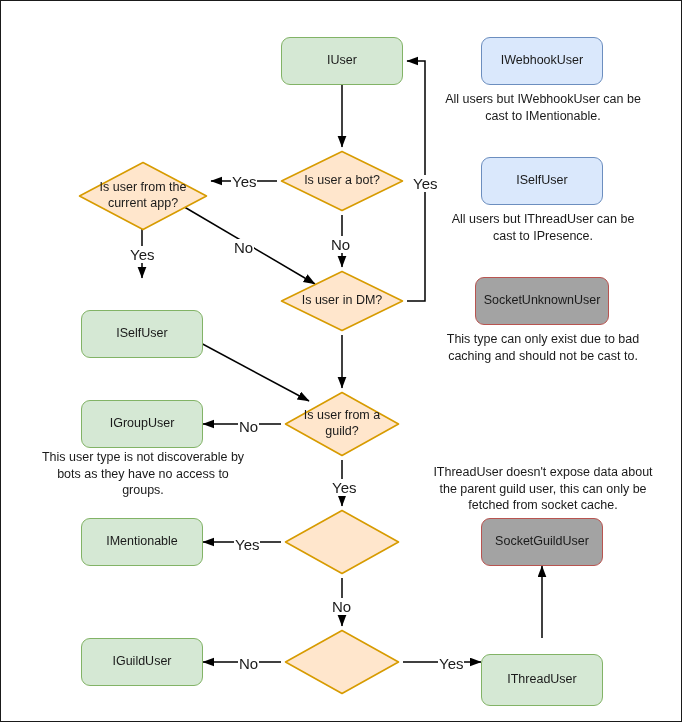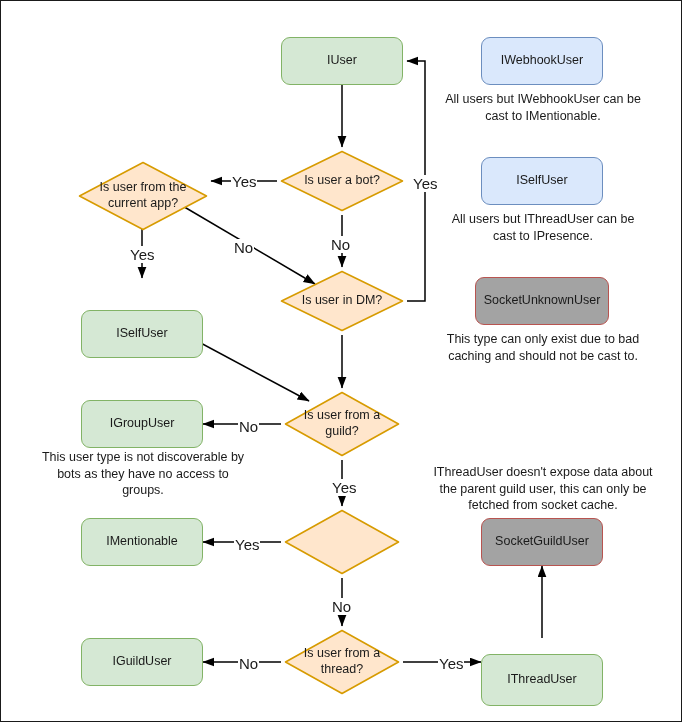--- a/index.html
+++ b/index.html
@@ -162,21 +162,20 @@
           <path d="M 61 4.5 L 117.5 36 L 61 67.5 L 4.5 36 Z" fill="#ffe6cc" stroke="#d79b00" stroke-width="1.6" stroke-linejoin="round"></path>
         </svg>
       </div>
       <div class="node rect green" style="left: 80px; top: 517px; width: 122px; height: 48px;">
         <span>IMentionable</span>
       </div>
       <div class="node diamond" style="left: 280px; top: 625px; width: 122px; height: 72px;">
         <svg class="dshape" viewBox="0 0 122 72" preserveAspectRatio="none">
           <path d="M 61 4.5 L 117.5 36 L 61 67.5 L 4.5 36 Z" fill="#ffe6cc" stroke="#d79b00" stroke-width="1.6" stroke-linejoin="round"></path>
         </svg>
-        <span class="dlabel">Is user from a thread?</span>
       </div>
       <div class="node rect green" style="left: 80px; top: 637px; width: 122px; height: 48px;">
         <span>IGuildUser</span>
       </div>
       <div class="node rect green" style="left: 480px; top: 653px; width: 122px; height: 52px;">
         <span>IThreadUser</span>
       </div>
       <div class="node rect blue" style="left: 480px; top: 36px; width: 122px; height: 48px;">
         <span>IWebhookUser</span>
       </div>

